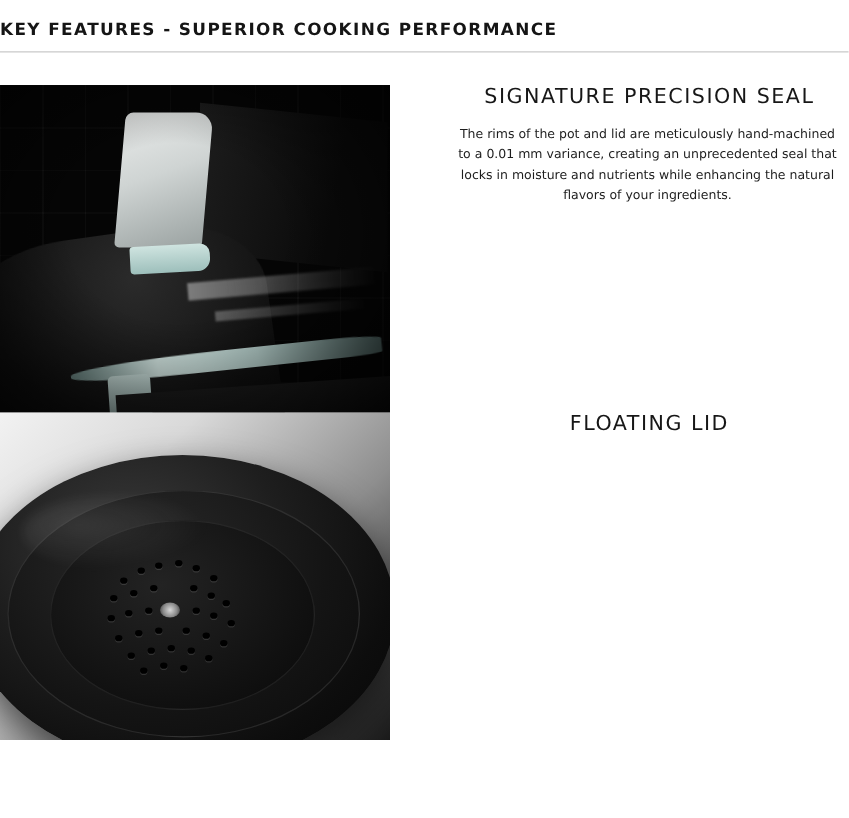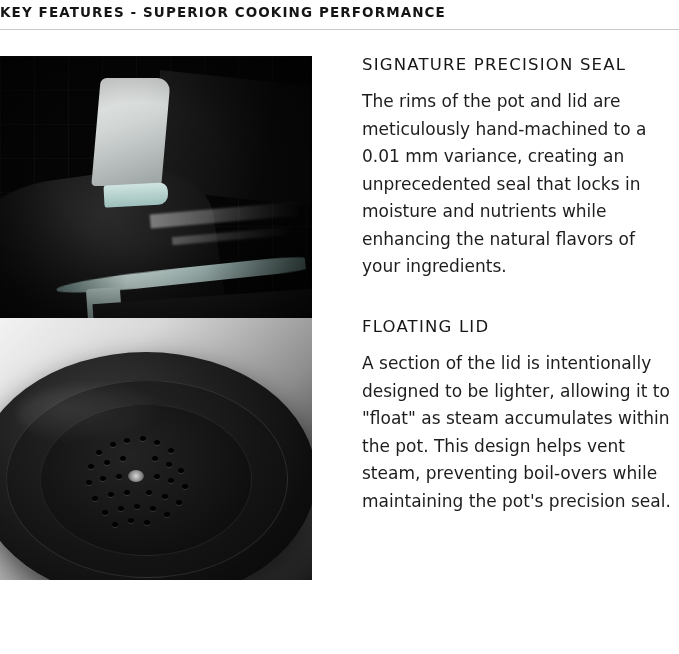--- a/index.html
+++ b/index.html
@@ -14,21 +14,21 @@
     color: #1a1a1a;
     overflow: hidden;
   }
   .page {
     position: relative;
     width: 679px;
     height: 654px;
     box-sizing: border-box;
   }
   .section-header {
-    padding: 4px 0 9px 0;
+    padding: 16px 0 9px 0;
     margin: 0 0 0 0;
     font-size: 13.5px;
     letter-spacing: 1.1px;
     font-weight: bold;
     color: #151515;
     text-transform: uppercase;
     white-space: nowrap;
   }
   .header-rule {
     height: 1px;
@@ -222,32 +222,33 @@
     background: radial-gradient(ellipse at 30% 40%, rgba(255,255,255,0.10), rgba(255,255,255,0) 70%);
     filter: blur(4px);
   }
 
   
   .text-col {
     flex: 1 1 auto;
     padding-left: 50px;
     padding-right: 2px;
     box-sizing: border-box;
+    text-align: center;
   }
   .feature-title {
     font-size: 16.5px;
     letter-spacing: 1.2px;
     font-weight: normal;
     color: #171717;
     margin: 0 0 14px 0;
     text-transform: uppercase;
     line-height: 1.1;
   }
   .feature-body {
-    font-size: 17px;
+    font-size: 10px;
     line-height: 1.62;
     color: #1d1d1d;
     margin: 0;
     max-width: 312px;
   }
 </style>
 </head>
 <body>
 
 <div class="page">
@@ -312,17 +313,16 @@
         <i style="left:150px; top:188px;"></i>
         <i style="left:164px; top:194px;"></i>
         <i style="left:112px; top:204px;"></i>
         <i style="left:128px; top:200px;"></i>
         <i style="left:144px; top:202px;"></i>
       </div>
       <div class="hub"></div>
     </div>
     <div class="text-col">
       <h3 class="feature-title">FLOATING LID</h3>
-      <p class="feature-body">A section of the lid is intentionally designed to be lighter, allowing it to "float" as steam accumulates within the pot. This design helps vent steam, preventing boil-overs while maintaining the pot's precision seal.</p>
     </div>
   </div>
 
 </div>
 
 </body></html>

